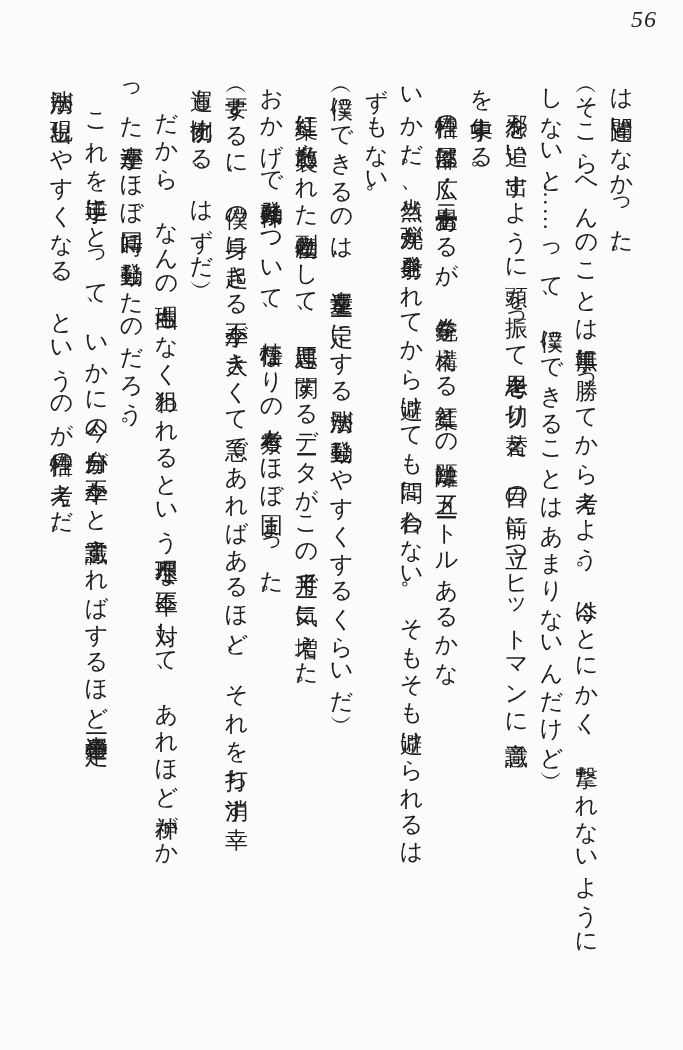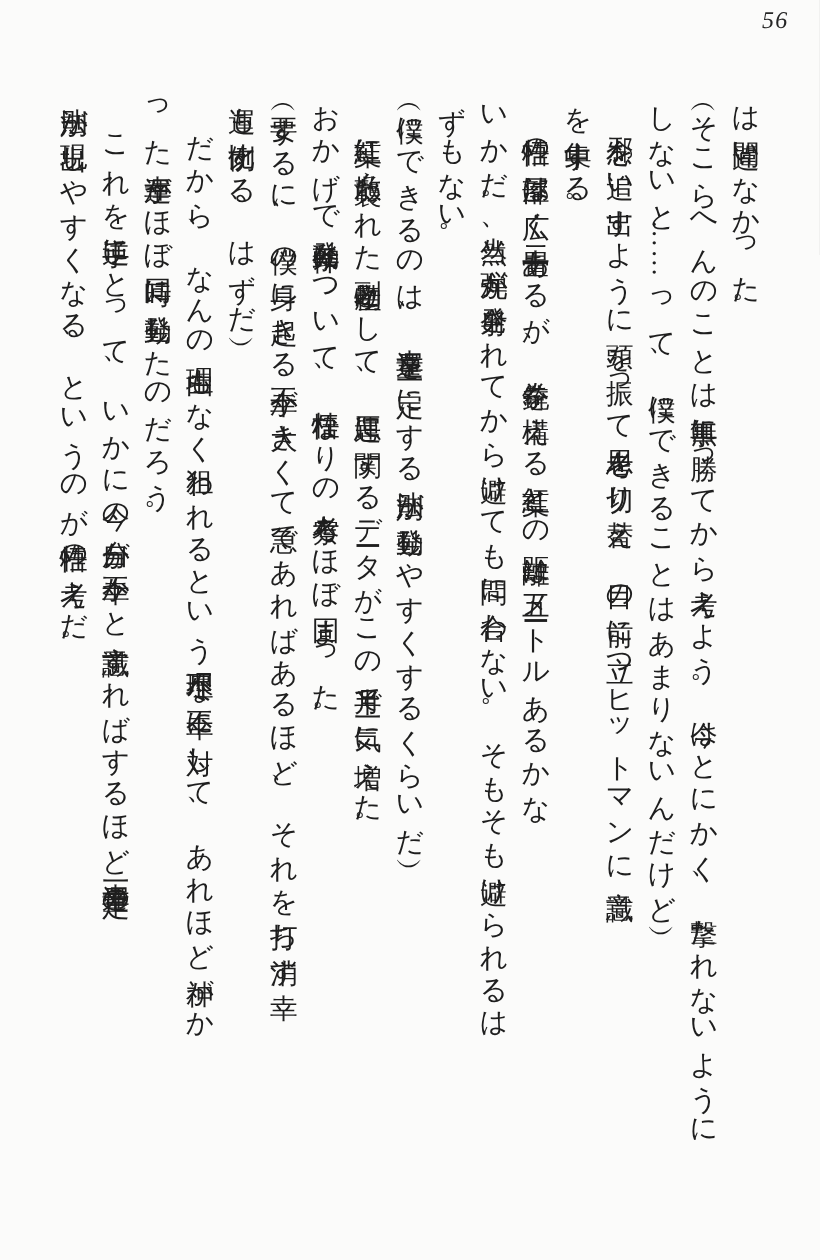--- a/index.html
+++ b/index.html
@@ -12,21 +12,21 @@
     width: 683px;
     height: 1050px;
     background: #fbfbfa;
     overflow: hidden;
     font-family: "Liberation Serif", "DejaVu Serif", serif;
   }
   .page-number {
     position: absolute;
     top: 6px;
     right: 26px;
-    font-size: 20px;
+    font-size: 24px;
     font-style: italic;
     color: #262626;
     letter-spacing: 1px;
   }
   .text-block {
     position: absolute;
     top: 72px;
     right: 44px;
     height: 940px;
     writing-mode: vertical-rl;

